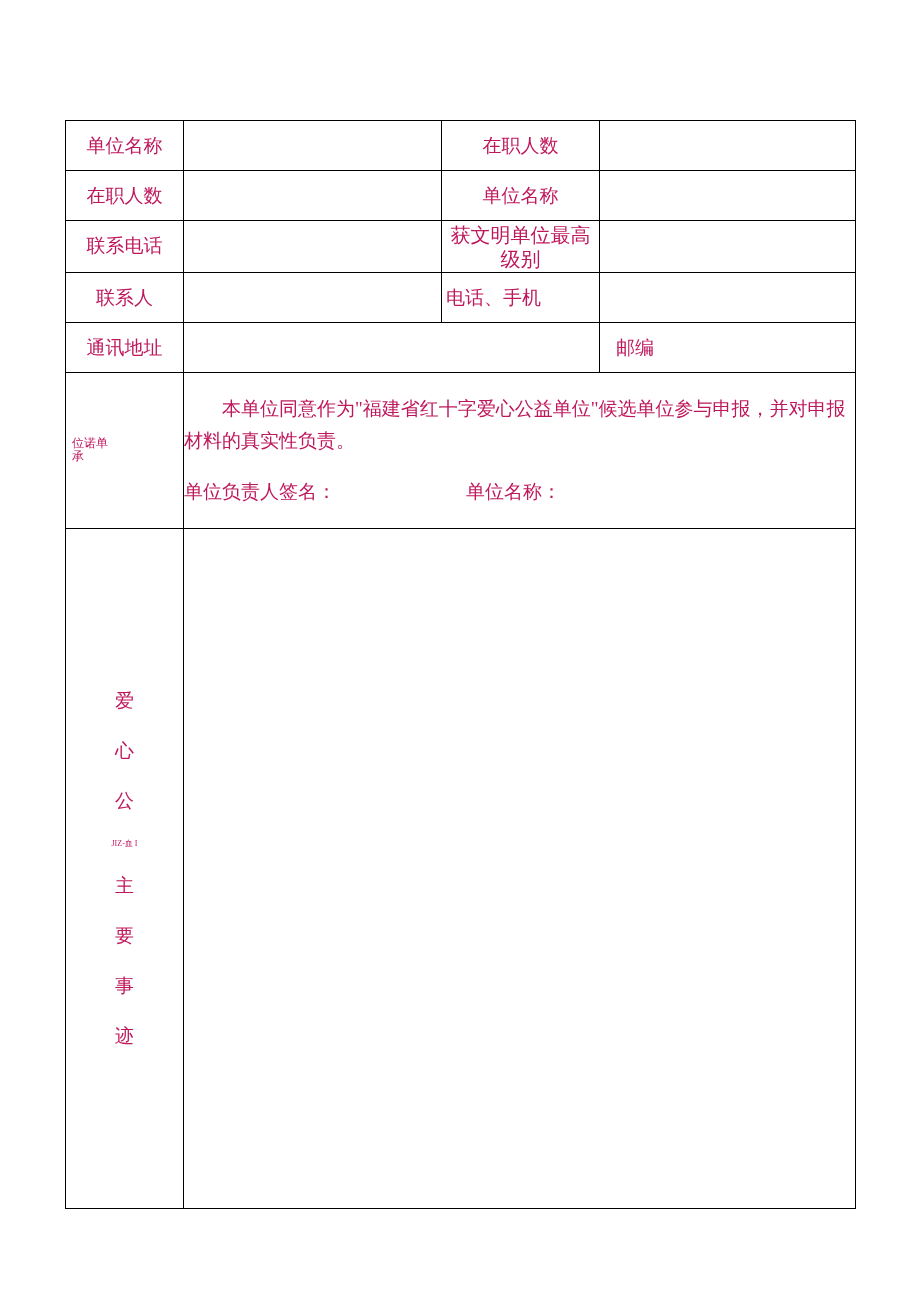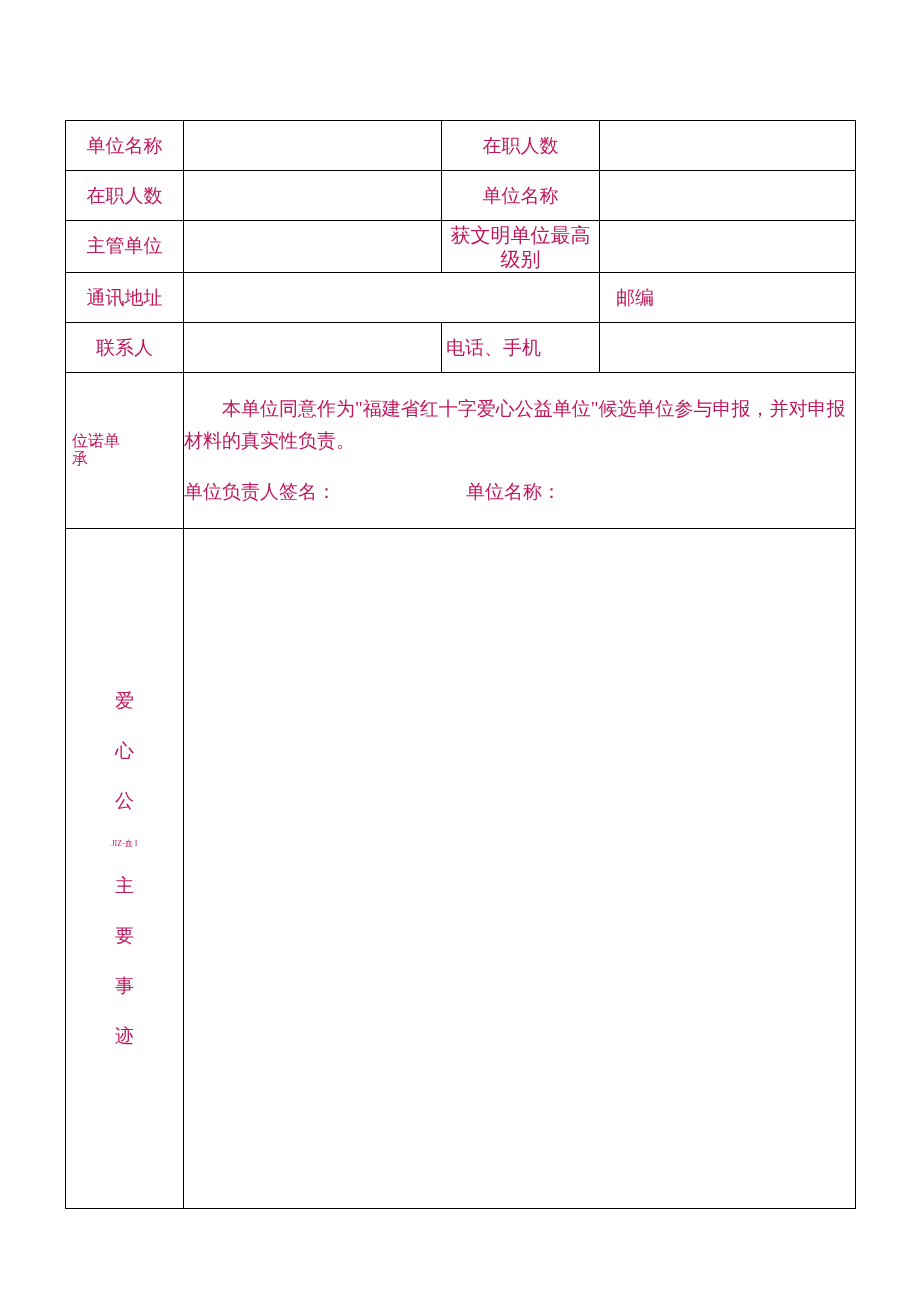--- a/index.html
+++ b/index.html
@@ -31,21 +31,21 @@
       height: 50px;
     }
     .label-cell-tall {
       text-align: center;
       height: 52px;
       line-height: 1.2;
     }
     .vertical-label {
       text-align: center;
       vertical-align: middle;
-      font-size: 16px;
+      font-size: 12px;
       line-height: 1.15;
       padding-left: 6px;
       text-align: left;
     }
     .vertical-label span {
       display: block;
     }
     .commitment-cell {
       padding: 20px 8px 20px 0;
       vertical-align: top;
@@ -103,35 +103,35 @@
     <td class="label-cell">在职人数</td>
     <td class="label-cell"></td>
   </tr>
   <tr>
     <td class="label-cell">在职人数</td>
     <td class="label-cell"></td>
     <td class="label-cell">单位名称</td>
     <td class="label-cell"></td>
   </tr>
   <tr>
-    <td class="label-cell-tall">主管单位</td>
+    <td class="label-cell-tall">联系电话</td>
     <td class="label-cell-tall"></td>
     <td class="label-cell-tall" style="font-size:20px;">获文明单位最高级别</td>
     <td class="label-cell-tall"></td>
-  </tr>
-  <tr>
-    <td class="label-cell">通讯地址</td>
-    <td class="label-cell" colspan="2"></td>
-    <td class="label-cell postal-label">邮编</td>
   </tr>
   <tr>
     <td class="label-cell">联系人</td>
     <td class="label-cell"></td>
     <td class="label-cell" style="text-align:left;padding-left:4px;">电话、手机</td>
     <td class="label-cell"></td>
+  </tr>
+  <tr>
+    <td class="label-cell">通讯地址</td>
+    <td class="label-cell" colspan="2"></td>
+    <td class="label-cell postal-label">邮编</td>
   </tr>
   <tr>
     <td class="vertical-label" style="height:150px;">
       <span>位诺单</span>
       <span>承</span>
     </td>
     <td class="commitment-cell" colspan="3">
       <div class="commitment-text">本单位同意作为"福建省红十字爱心公益单位"候选单位参与申报，并对申报材料的真实性负责。</div>
       <div class="sig-line">
         <span class="sig-part1">单位负责人签名：</span>

